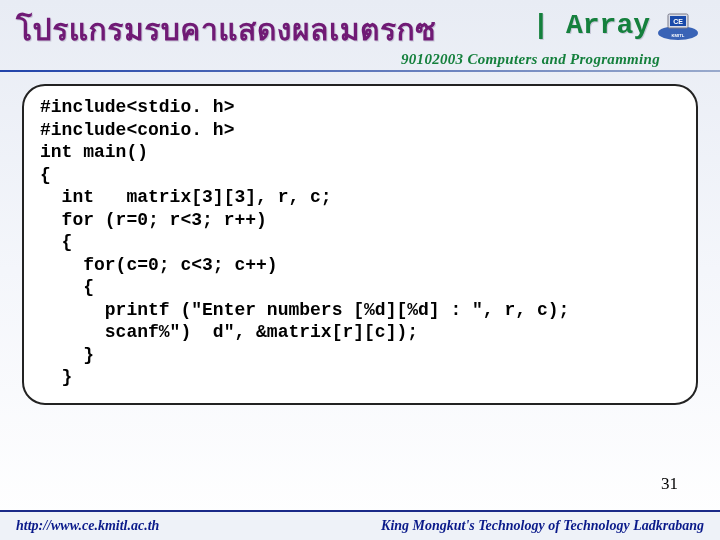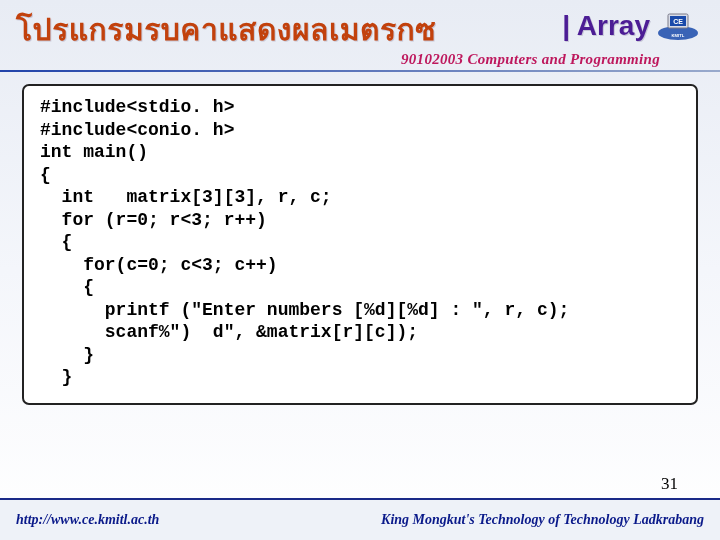--- a/index.html
+++ b/index.html
@@ -11,63 +11,63 @@
   .header {
     display: flex;
     justify-content: space-between;
     align-items: flex-start;
     padding: 6px 20px 2px 16px;
   }
   .title-left {
     font-family: "Tahoma", "Arial", sans-serif;
     font-size: 30px;
     font-weight: bold;
-    color: #c2410c;
+    color: #701a75;
     text-shadow: 1px 1px 0 #c8c8d8;
     letter-spacing: 0.5px;
   }
   .title-right-wrap {
     text-align: right;
     padding-top: 4px;
     display: flex;
     align-items: flex-start;
     gap: 6px;
   }
   .title-right {
-    font-family: Liberation Sans, sans-serif;
+    font-family: Liberation Mono, monospace;
     font-size: 28px;
     font-weight: bold;
-    color: #4c1d95;
+    color: #15803d;
     text-shadow: 1px 1px 0 #c8c8d8;
   }
   .logo {
     width: 44px;
     height: 30px;
     margin-top: 2px;
   }
   .subtitle-bar {
     text-align: right;
     padding: 0 60px 0 0;
     font-family: "Times New Roman", serif;
     font-style: italic;
     font-weight: bold;
     font-size: 15px;
-    color: #be185d;
+    color: #15803d;
     letter-spacing: 0.3px;
     margin-top: -4px;
   }
   .hr-line {
     height: 2px;
     background: linear-gradient(to right, #2244aa, #99aacc);
     margin: 2px 0 12px 0;
   }
   .code-box {
     margin: 8px 22px 0 22px;
     border: 2px solid #222;
-    border-radius: 7px;
+    border-radius: 23px;
     background: #fff;
     padding: 10px 16px 14px 16px;
     min-height: 300px;
   }
   .code-box pre {
     font-family: "Courier New", monospace;
     font-size: 18px;
     font-weight: bold;
     line-height: 1.25;
     color: #000;
@@ -79,21 +79,21 @@
     bottom: 46px;
     font-family: "Times New Roman", serif;
     font-size: 17px;
     color: #000;
   }
   .footer {
     position: absolute;
     bottom: 0;
     left: 0;
     right: 0;
-    height: 42px;
+    height: 30px;
     border-top: 2px solid #1a2a88;
     display: flex;
     justify-content: space-between;
     align-items: center;
     padding: 0 16px;
     background: #eef2f8;
   }
   .footer-left, .footer-right {
     font-family: "Times New Roman", serif;
     font-weight: bold;

